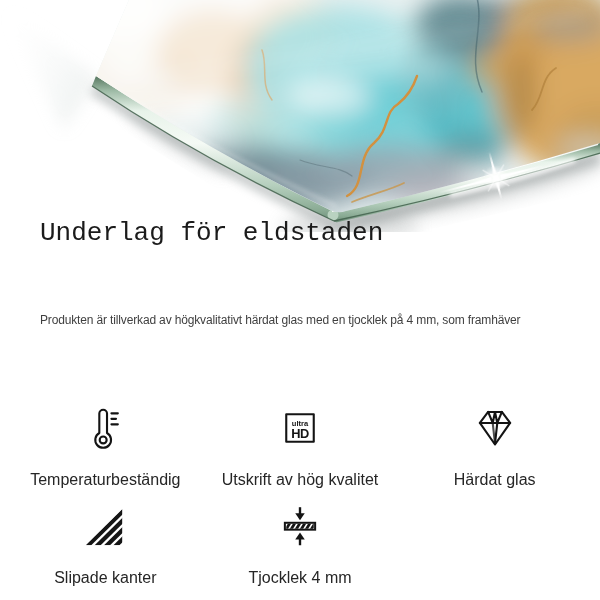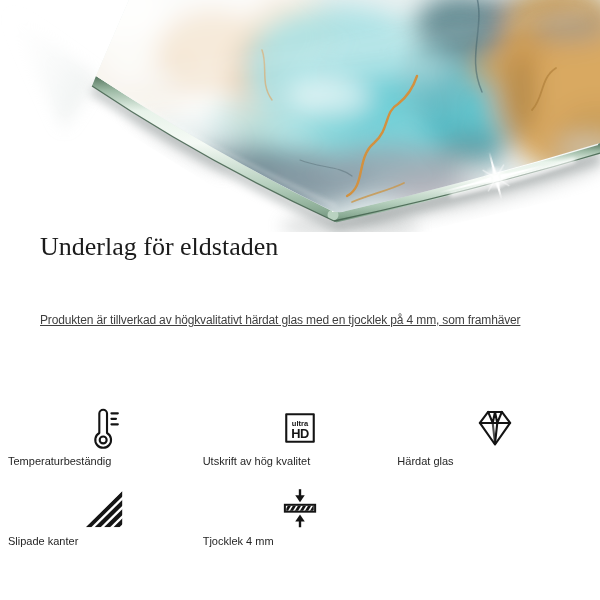--- a/index.html
+++ b/index.html
@@ -1,30 +1,30 @@
 <!DOCTYPE html>
 <html><head>
 <meta charset="utf-8">
 <style>
   html,body{margin:0;padding:0;background:#fff;}
   .page{position:relative;width:600px;height:600px;background:#fff;overflow:hidden;
         font-family:"Liberation Sans",sans-serif;}
   .hero{position:absolute;top:0;left:0;width:600px;height:232px;display:block;}
-  .heading{position:absolute;left:40px;top:229px;
-           font-family:Liberation Serif, serif;
+  .heading{position:absolute;left:40px;top:216px;
+           font-family:Liberation Mono, monospace;
            font-size:26px;line-height:35px;color:#1b1b1b;font-weight:400;letter-spacing:0;}
   .para{position:absolute;left:40px;top:309px;color:#3f3f3f;
         font-size:12px;line-height:23.5px;letter-spacing:-0.15px;}
-  .para div{white-space:nowrap;text-decoration:underline;}
+  .para div{white-space:nowrap;}
   .features{position:absolute;left:8px;right:8px;top:406px;
             display:grid;grid-template-columns:repeat(3,1fr);row-gap:18px;}
-  .feature{display:flex;flex-direction:column;}
+  .feature{display:flex;flex-direction:column;align-items:center;}
   .icon-slot{height:44px;display:flex;align-items:flex-end;justify-content:center;}
   .icon-slot svg{display:block;}
-  .feature-label{margin-top:5px;font-size:11px;line-height:13px;color:#262626;white-space:nowrap;}
+  .feature-label{margin-top:23px;font-size:16px;line-height:13px;color:#262626;white-space:nowrap;}
   .ic{stroke:#141414;stroke-width:2.3;fill:none;stroke-linecap:round;stroke-linejoin:round;}
   .icf{fill:#141414;stroke:none;}
   .badge-top{font-family:"Liberation Sans",sans-serif;font-size:8.2px;font-weight:bold;fill:#141414;}
   .badge-bottom{font-family:"Liberation Sans",sans-serif;font-size:14px;font-weight:bold;fill:#141414;letter-spacing:-0.5px;}
 </style>
 </head>
 <body>
 
 <div class="page">
 

